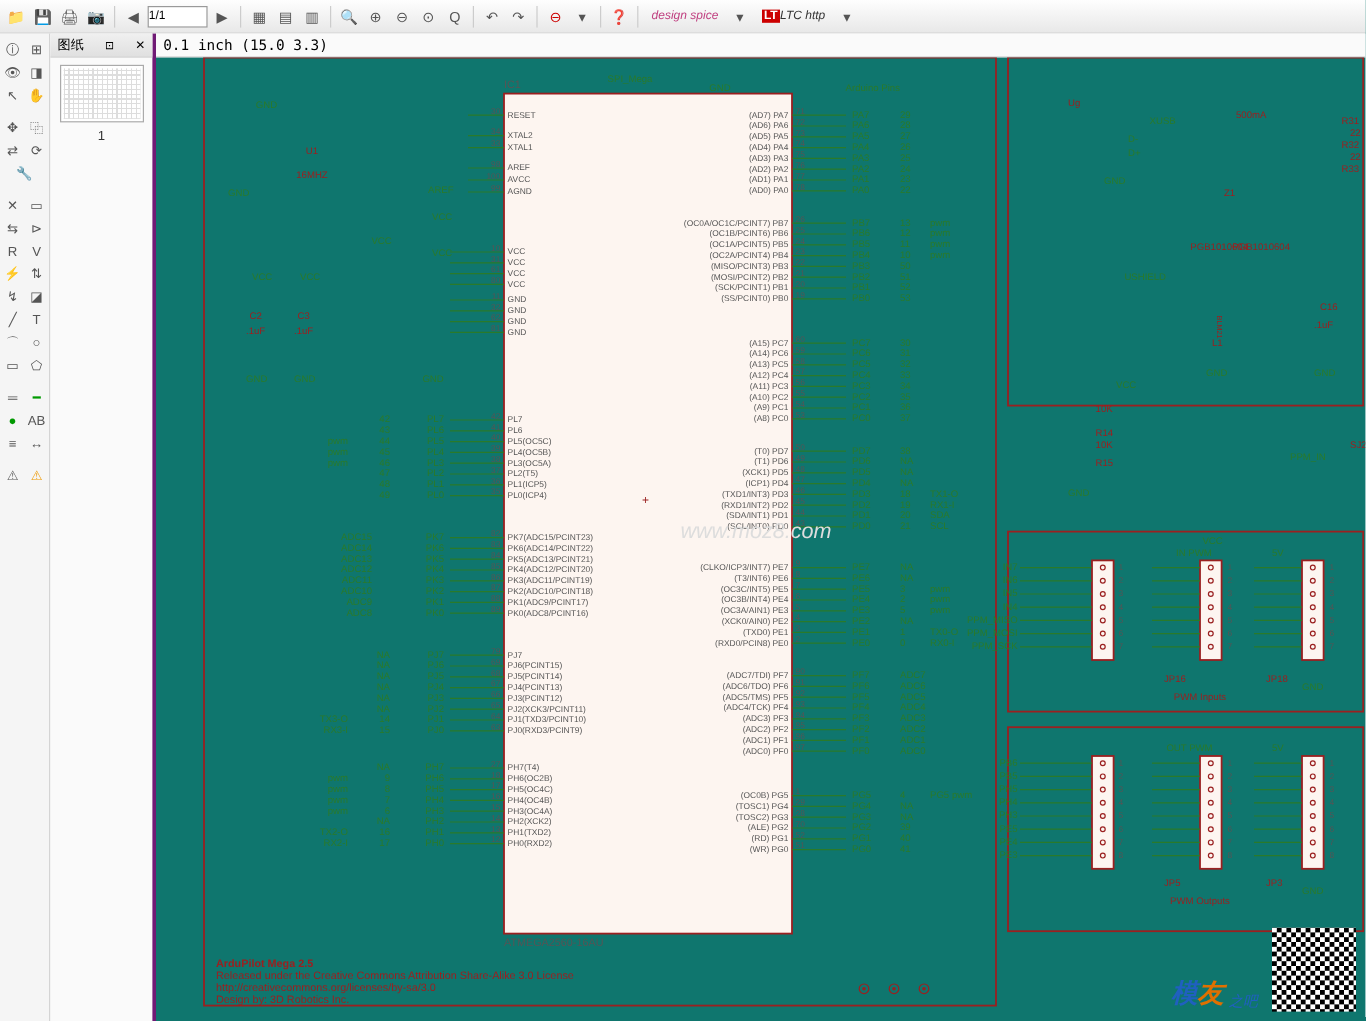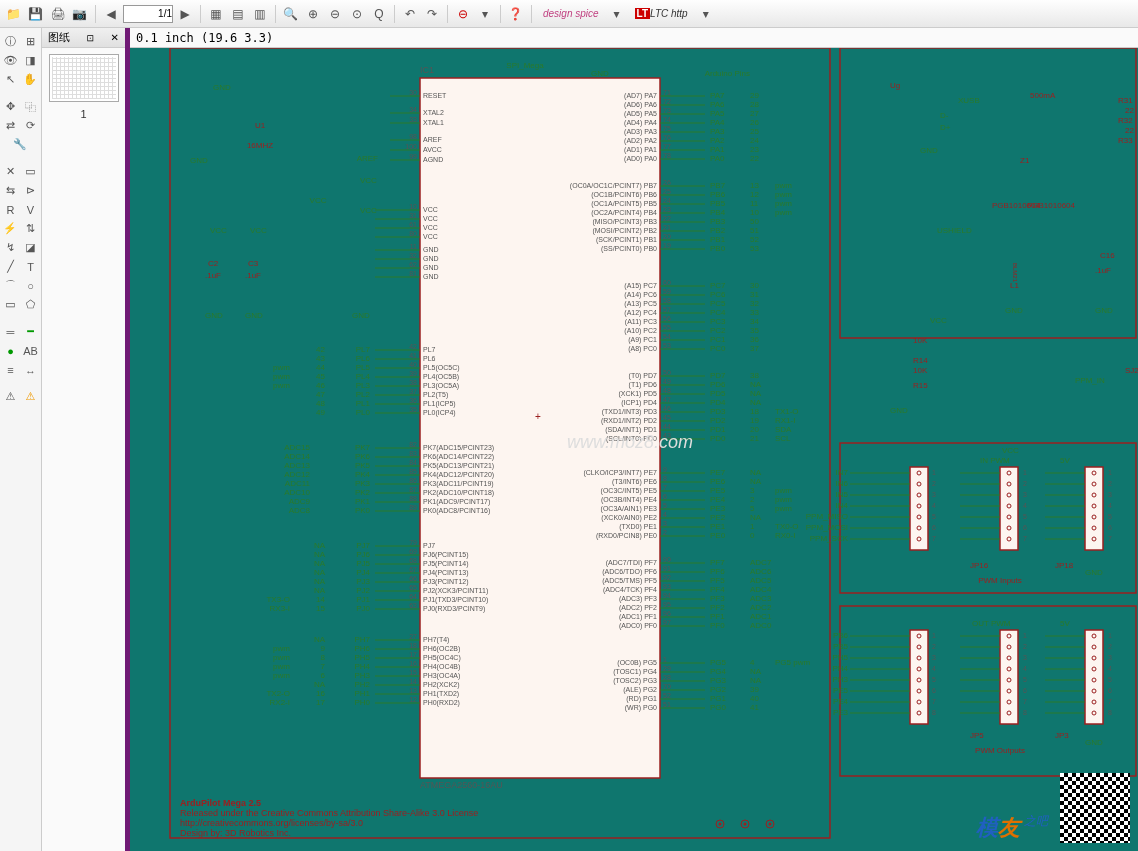--- a/index.html
+++ b/index.html
@@ -1,43 +1,43 @@
 <!DOCTYPE html>
 <html><head>
 <meta charset="utf-8">
 <style>
 *{box-sizing:border-box;margin:0;padding:0;font-family:Arial,sans-serif}
 body{width:1138px;height:851px;background:#fff;overflow:hidden;font-size:10px;position:relative}
 .toolbar{height:28px;background:linear-gradient(#fefefe,#e8e8e8);border-bottom:1px solid #ccc;display:flex;align-items:center;padding:0 4px;gap:2px}
 .tb-btn{width:20px;height:20px;display:flex;align-items:center;justify-content:center;cursor:pointer;color:#555;font-size:12px}
 .tb-sep{width:1px;height:18px;background:#ccc;margin:0 3px}
-.tb-input{width:50px;height:18px;border:1px solid #999;font-size:10px;text-align:right}
+.tb-input{width:50px;height:18px;border:1px solid #999;font-size:10px;text-align:left}
 .tb-logo{height:16px;padding:0 6px;font-size:10px;display:flex;align-items:center}
 .main{display:flex;height:823px}
 .left-tools{width:42px;background:#f5f5f5;border-right:1px solid #ccc;display:flex;flex-direction:column;align-items:center;padding-top:4px;gap:0}
 .lt-row{display:flex;gap:0;width:100%;justify-content:center}
 .lt-btn{width:20px;height:19px;display:flex;align-items:center;justify-content:center;cursor:pointer;color:#555;font-size:11px}
-.thumb-panel{width:88px;background:#fafafa;border-right:5px solid #701a75}
+.thumb-panel{width:88px;background:#fafafa;border-right:3px solid #701a75}
 .thumb-header{height:20px;background:linear-gradient(#f0f0f0,#e0e0e0);border-bottom:1px solid #ccc;display:flex;align-items:center;padding:0 6px;font-size:11px;justify-content:space-between}
 .thumb-close{cursor:pointer;font-size:10px}
 .thumb-img{width:70px;height:48px;margin:6px auto;border:1px solid #aaa;background:#fff;display:block;position:relative;overflow:hidden}
 .thumb-img::after{content:"";position:absolute;inset:2px;background:repeating-linear-gradient(0deg,#ddd 0,#ddd 1px,transparent 1px,transparent 4px),repeating-linear-gradient(90deg,#ddd 0,#ddd 1px,transparent 1px,transparent 4px)}
 .thumb-num{text-align:center;font-size:11px;color:#333;margin-top:2px}
 .canvas-area{flex:1;background:#fff;position:relative;overflow:hidden}
 .coord-bar{height:20px;border-bottom:1px solid #ccc;display:flex;align-items:center;padding-left:6px;font-family:monospace;font-size:12px;background:#fafafa}
 .schematic{position:absolute;top:20px;left:0;right:0;bottom:0;background:#0f766e}
 .wire{stroke:#2a7a2a;stroke-width:1;fill:none}
 .pin-text{font-size:7px;fill:#555;font-family:Arial}
 .pin-num{font-size:7px;fill:#555}
 .label-green{font-size:8px;fill:#2a7a2a;font-family:Arial}
 .label-red{font-size:8px;fill:#9a2020;font-family:Arial}
 .chip-body{fill:#fdf5f0;stroke:#9a2020;stroke-width:1.5}
 .chip-label{font-size:9px;fill:#555}
 .title-text{font-size:9px;fill:#9a2020}
-.footer-logo{position:absolute;bottom:8px;right:90px;display:flex;align-items:flex-start;gap:4px}
+.footer-logo{position:absolute;bottom:8px;right:90px;display:flex;align-items:flex-end;gap:4px}
 .qr{position:absolute;bottom:8px;right:8px;width:70px;height:70px;background:repeating-conic-gradient(#000 0 25%,#fff 0 50%) 0 0/8px 8px}
 .logo-moz{font-size:22px;font-weight:bold;font-style:italic}
 .logo-moz .b{color:#2060c0}
 .logo-moz .o{color:#e07000}
 </style>
 </head>
 <body>
 
 <div class="toolbar">
   <span class="tb-btn">📁</span>
@@ -159,21 +159,21 @@
     <div class="thumb-header">
       <span>图纸</span>
       <span style="font-size:9px">⊡</span>
       <span class="thumb-close">✕</span>
     </div>
     <div class="thumb-img"></div>
     <div class="thumb-num">1</div>
   </div>
 
   <div class="canvas-area">
-    <div class="coord-bar">0.1  inch  (19.6  3.3)</div>
+    <div class="coord-bar">0.1  inch  (15.0  3.3)</div>
     <div class="schematic">
       <svg width="1008" height="803" style="position:absolute">
 
         <rect x="40" y="0" width="660" height="790" fill="none" stroke="#9a2020" stroke-width="1.5"></rect>
         <rect x="290" y="30" width="240" height="700" class="chip-body"></rect>
         <text x="290" y="25" class="chip-label">IC1</text>
         <text x="395" y="20" class="label-green" text-anchor="middle">SPI_Mega</text>
         <text x="470" y="28" class="label-green" text-anchor="middle">GND</text>
         <text x="620" y="28" class="label-green" text-anchor="end">Arduino Pins</text>
         <text x="290" y="740" class="chip-label">ATMEGA2560-16AU</text>

